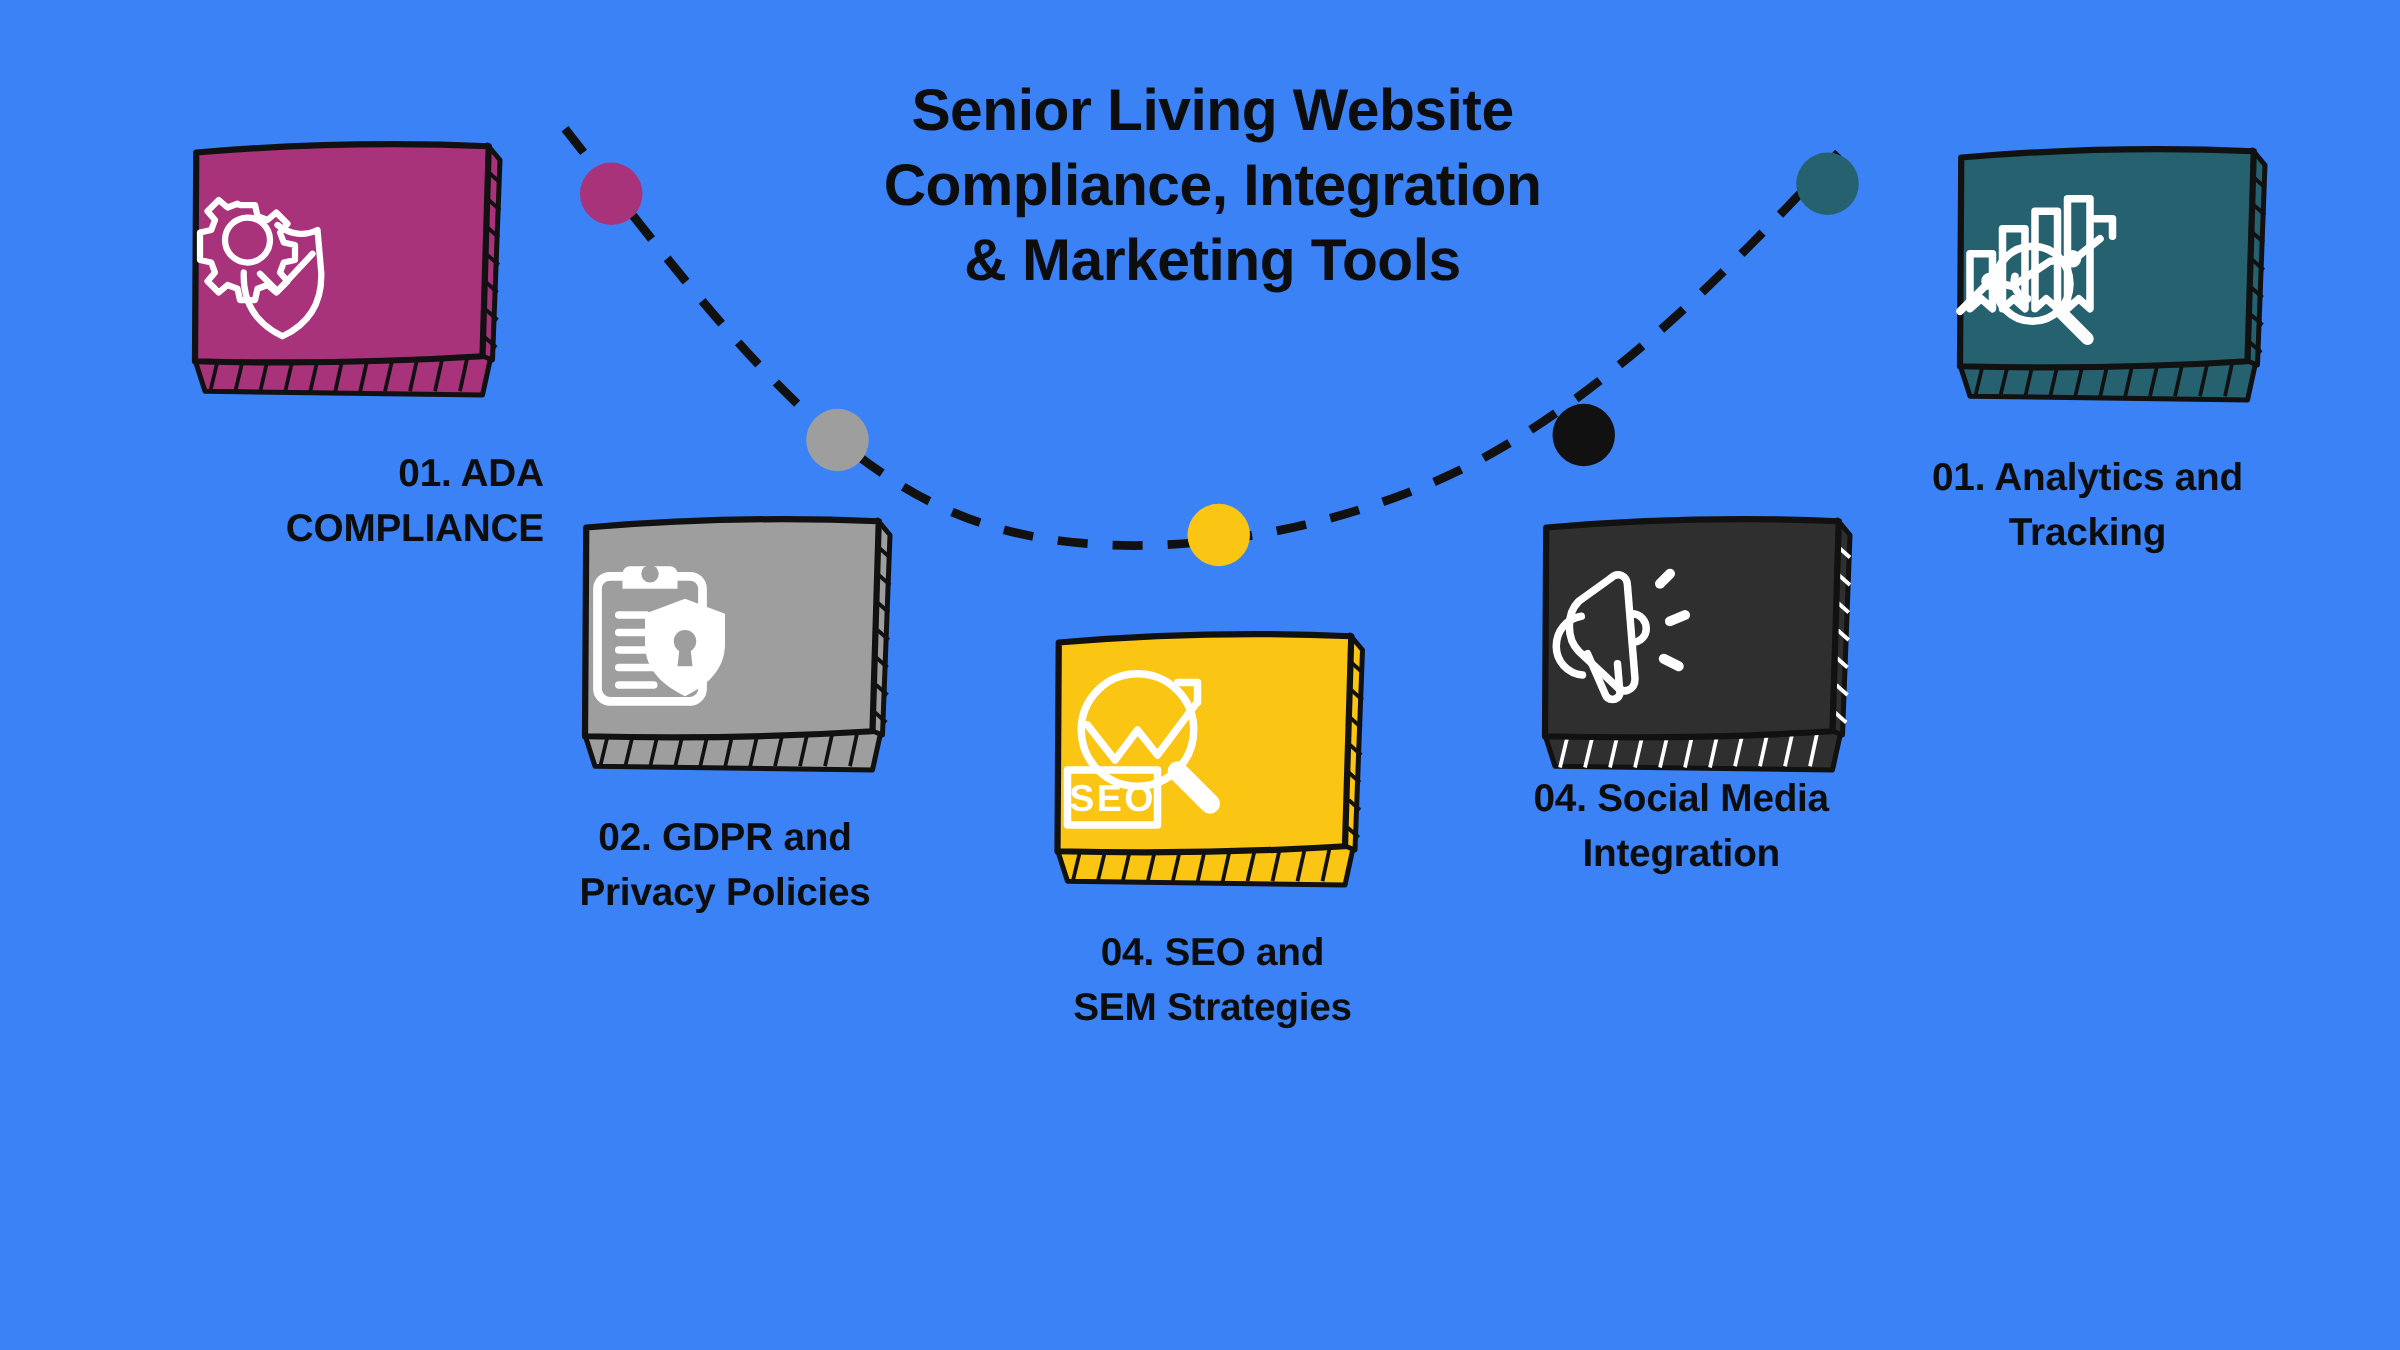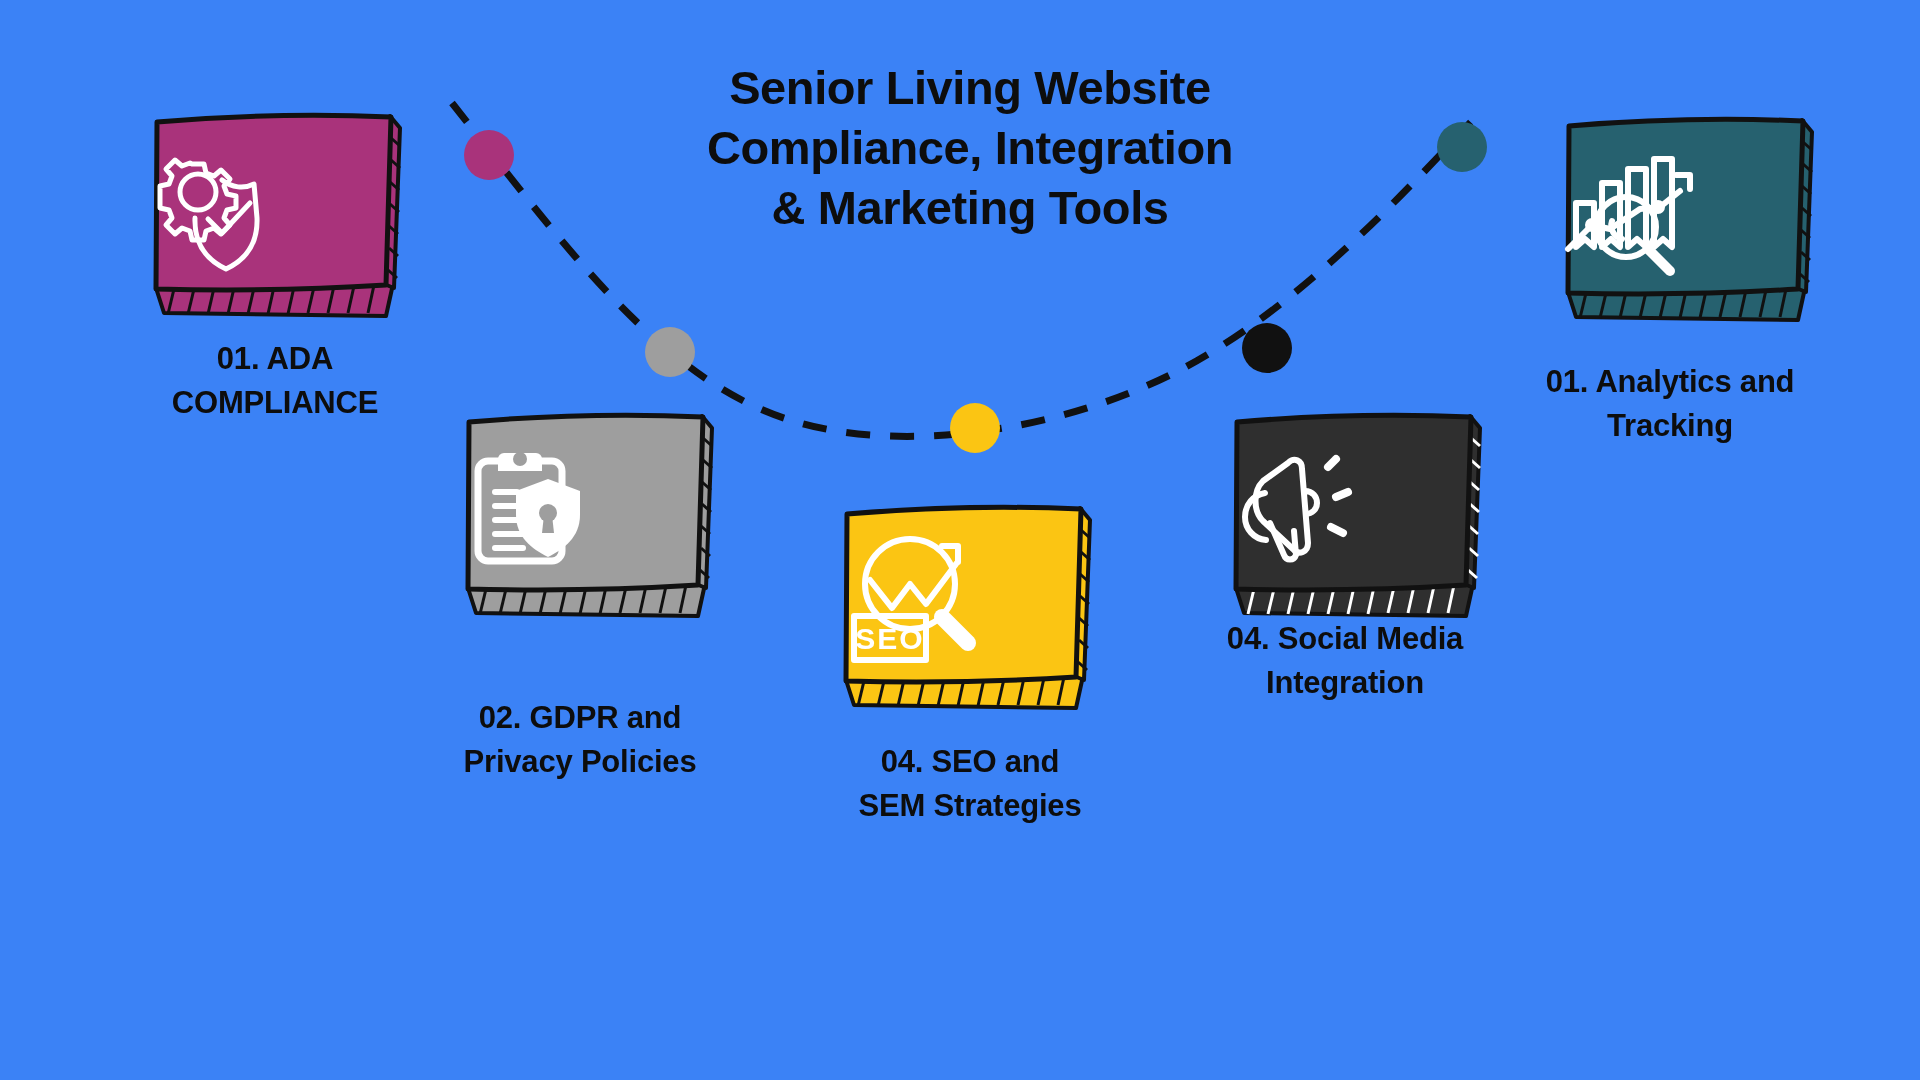--- a/index.html
+++ b/index.html
@@ -89,22 +89,22 @@
     white-space: pre-line;
   }
 
   
   #node-1 { left: 148px;  top: 108px; }
   #node-2 { left: 460px;  top: 408px; }
   #node-3 { left: 838px;  top: 500px; }
   #node-4 { left: 1228px; top: 408px; }
   #node-5 { left: 1560px; top: 112px; }
 
-  #label-1 { left: 115px;  top: 337px;  width: 320px; }
-  #label-2 { left: 400px;  top: 648px;  width: 360px; margin-top: 48px; }
+  #label-1 { left: 115px;  top: 357px;  width: 320px; text-align: right; }
+  #label-2 { left: 400px;  top: 648px;  width: 360px; }
   #label-3 { left: 800px;  top: 740px;  width: 340px; }
   #label-4 { left: 1165px; top: 617px;  width: 360px; }
   #label-5 { left: 1480px; top: 360px;  width: 380px; }
 </style>
 </head>
 <body>
 
 <div id="stage">
 
   <svg id="curve" viewBox="0 0 1920 1080">

